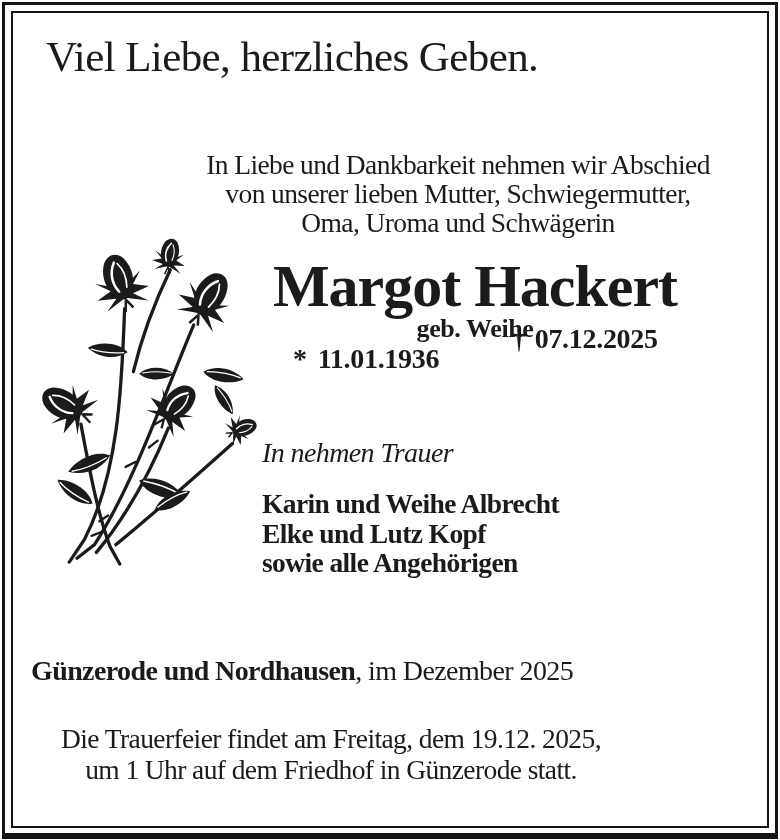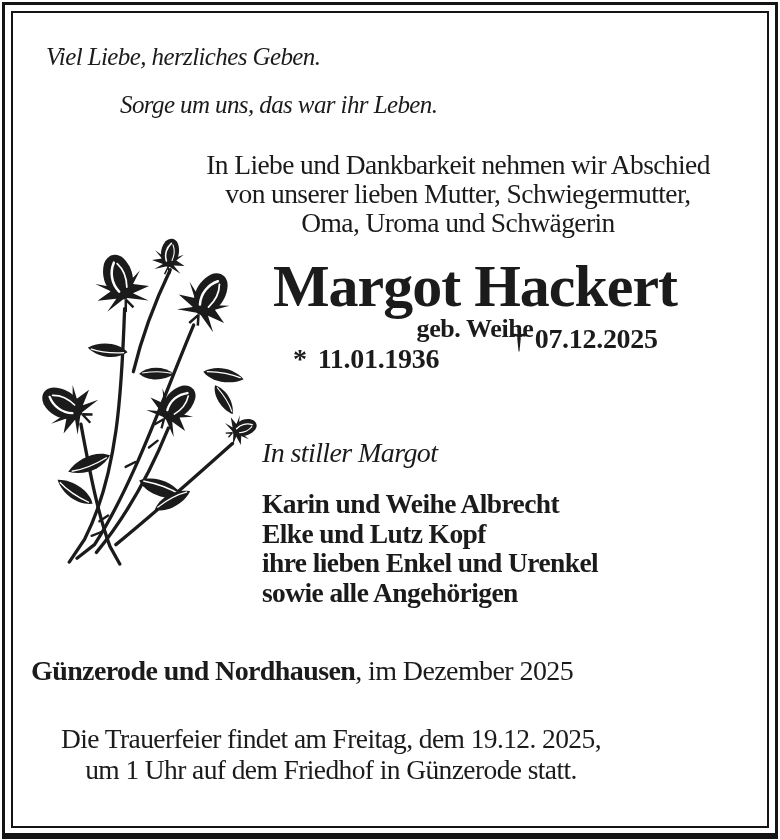--- a/index.html
+++ b/index.html
@@ -21,22 +21,21 @@
   .inner-frame {
     position: absolute;
     top: 11px; left: 11px; right: 11px; bottom: 12px;
     border: 2px solid #141414;
   }
   .content { position: absolute; top: 0; left: 0; right: 0; bottom: 0; }
 
   .txt { position: absolute; white-space: nowrap; letter-spacing: -0.6px; }
 
   .verse-line {
-    font-style: italic;
-    font-size: 25px;
+    font-size: 43px;
     line-height: 42px;
   }
   .intro-block {
     position: absolute;
     top: 150px; left: 120px; width: 676px;
     text-align: center;
     font-size: 27.5px;
     line-height: 29px;
     letter-spacing: -0.6px;
   }
@@ -95,21 +94,20 @@
 </head>
 <body>
 
 <div class="page">
   <div class="outer-frame"></div>
   <div class="inner-frame"></div>
 
   <div class="content">
 
     <div class="txt verse-line" style="top:36px; left:46px;">Viel Liebe, herzliches Geben.</div>
-    <div class="txt verse-line" style="top:84px; left:120px;">Sorge um uns, das war ihr Leben.</div>
 
     <div class="intro-block">
       <div>In Liebe und Dankbarkeit nehmen wir Abschied</div>
       <div>von unserer lieben Mutter, Schwiegermutter,</div>
       <div>Oma, Uroma und Schwägerin</div>
     </div>
 
     <svg class="flower" viewBox="0 0 250 350" aria-hidden="true">
       <defs>
         <g id="bud">
@@ -164,26 +162,25 @@
     </div>
     <div class="maiden-name">geb. Weihe</div>
 
     <div class="txt date-item" style="top:343px; left:293px;">
       <span class="date-symbol">*</span><span>11.01.1936</span>
     </div>
     <div class="txt date-item" style="top:323px; left:512px;">
       <span class="date-symbol" style="margin-right:9px;">†</span><span>07.12.2025</span>
     </div>
 
-    <div class="txt mourning-lead" style="top:437px; left:262px;">In stiller Margot</div>
+    <div class="txt mourning-lead" style="top:437px; left:262px;">In nehmen Trauer</div>
 
     <div class="mourners-block">
       <div>Karin und Weihe Albrecht</div>
       <div>Elke und Lutz Kopf</div>
-      <div>ihre lieben Enkel und Urenkel</div>
       <div>sowie alle Angehörigen</div>
     </div>
 
     <div class="txt place-line" style="top:655px; left:31px;">
       <span class="place-bold">Günzerode und Nordhausen</span><span>, im Dezember 2025</span>
     </div>
 
     <div class="funeral-block">
       <div>Die Trauerfeier findet am Freitag, dem 19.12. 2025,</div>
       <div>um 1 Uhr auf dem Friedhof in Günzerode statt.</div>

